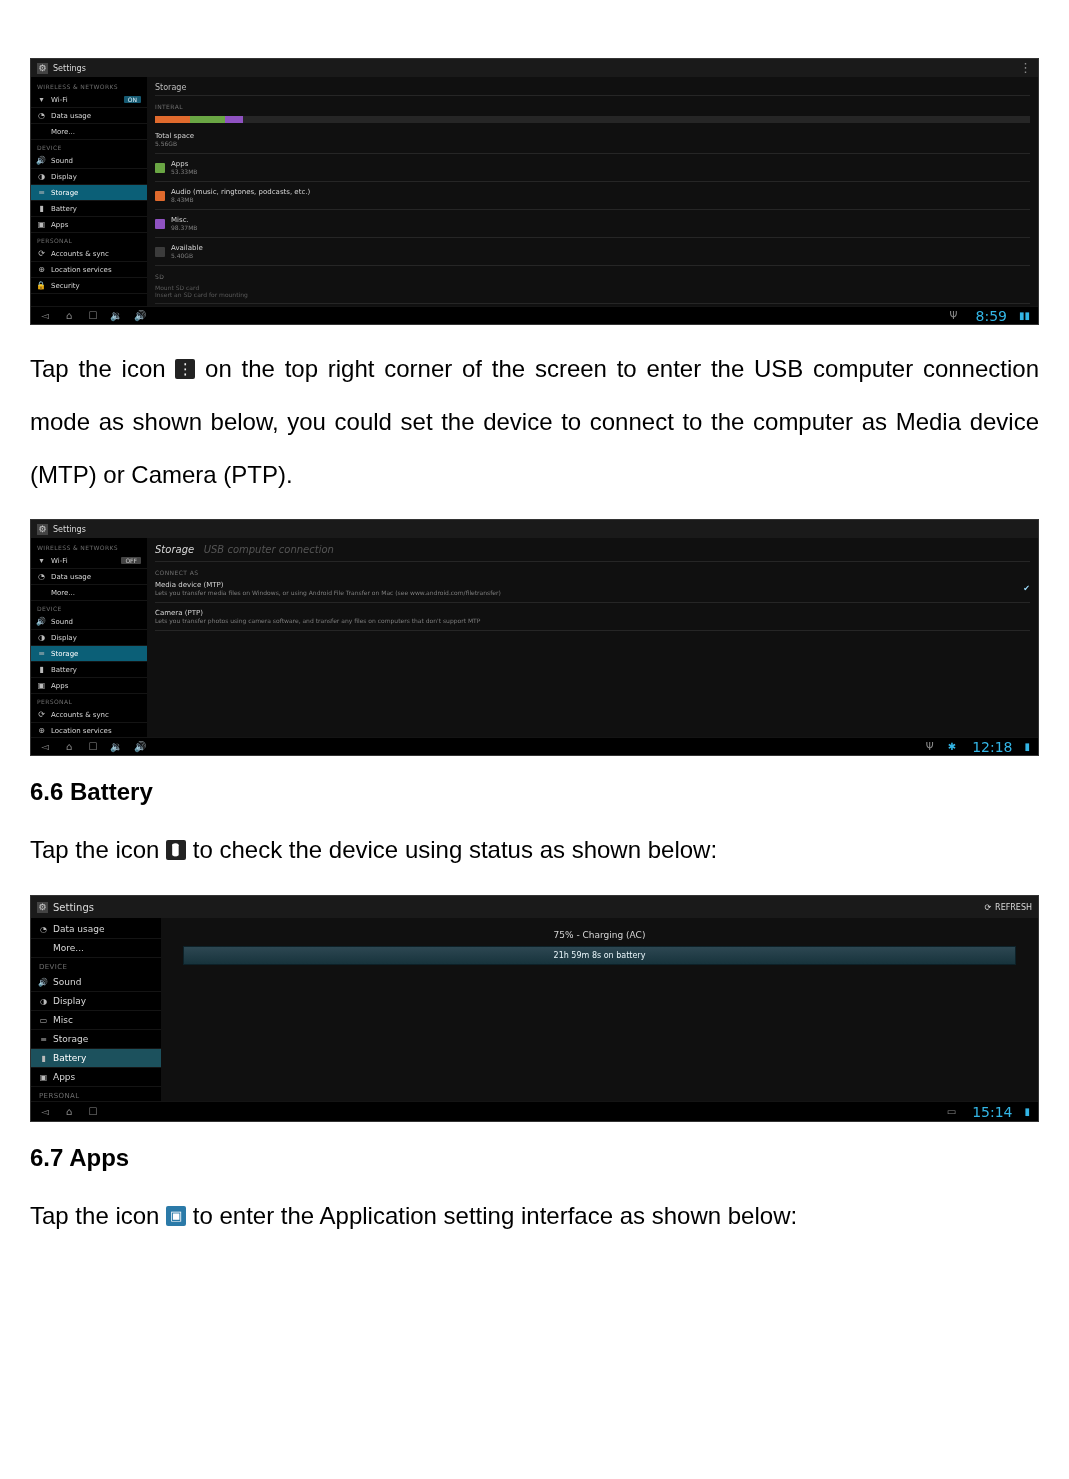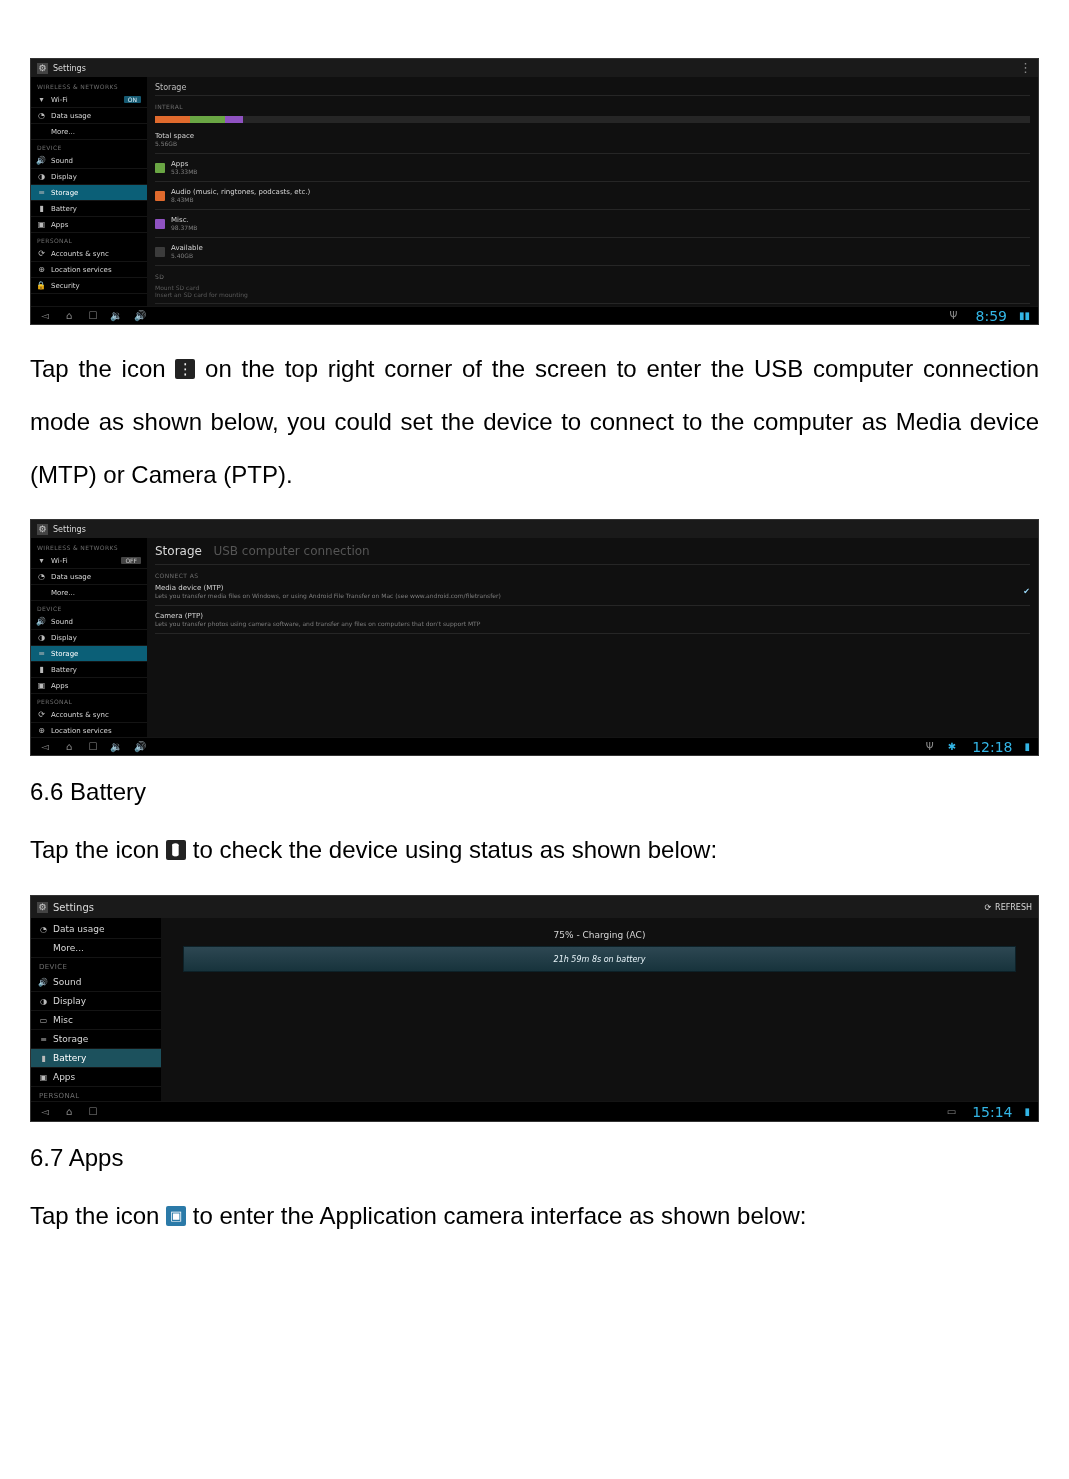--- a/index.html
+++ b/index.html
@@ -11,21 +11,21 @@
     padding: 50px 30px 30px 30px;
   }
   .body-text {
     font-size: 24px;
     line-height: 2.2;
     text-align: justify;
     margin: 18px 0;
   }
   .heading {
     font-size: 24px;
-    font-weight: normal;
+    font-weight: bold;
     margin: 22px 0 12px 0;
   }
   .inline-icon {
     display: inline-flex;
     align-items: center;
     justify-content: center;
     width: 20px;
     height: 20px;
     background: #222;
     color: #eee;
@@ -86,21 +86,21 @@
   .row.sel { background: #0b5f77; color: #fff; }
   .row.sel2 { background: #1c515d; color: #fff; }
   .pill {
     margin-left: auto; font-size: 6px; background: #165a72; color: #e7f7ff; padding: 0 4px; border-radius: 1px;
   }
   .pill.off { background: #444; color: #ccc; }
   .pane {
     flex: 1; background: #101010; padding: 4px 8px;
   }
   .pane-title { color: #bdbdbd; font-size: 8px; margin: 2px 0 3px 0; }
-  .crumb { color: #969696; font-size: 12px; margin: 2px 0 6px 0; }
+  .crumb { color: #969696; font-size: 10px; margin: 2px 0 6px 0; font-style: italic; }
   .sep { border-top: 1px solid #262626; margin: 3px 0; }
   .bar {
     height: 7px; width: 100%; background: #262626; position: relative; margin: 4px 0 6px 0;
   }
   .bar-fill { position: absolute; height: 100%; }
   .chip {
     display: flex; align-items: center; gap: 6px; padding: 3px 0;
   }
   .chip .sw { width: 10px; height: 10px; border-radius: 1px; }
   .chip .lbl { color: #d6d6d6; font-size: 7px; }
@@ -124,25 +124,25 @@
   .shot3 .side { width: 130px; }
   .shot3 .row { font-size: 9px; padding: 4px 8px; }
   .shot3 .cat { font-size: 7px; padding: 5px 8px 2px 8px; }
   .shot3 .ab { height: 22px; font-size: 10px; }
   .shot3 .nav { height: 20px; }
   .shot3 .body2col { height: calc(100% - 42px); }
   .refresh { margin-left: auto; display: flex; align-items: center; gap: 4px; color: #d8d8d8; font-size: 8px; }
   .status-line { color: #d5d5d5; font-size: 9px; text-align: center; margin: 8px 0 6px 0; }
   .timebar {
     margin: 2px 14px 0 14px;
-    height: 26px;
+    height: 19px;
     background: linear-gradient(#2d4752, #17333c);
     border: 1px solid #0d2128;
     color: #e9f5fa; font-size: 8px;
-    display: flex; align-items: center; justify-content: center; font-style: italic;
+    display: flex; align-items: center; justify-content: center;
   }
 </style>
 </head>
 <body>
 
 <div class="shot-wrap">
   <div class="android shot1">
     <div class="ab">
       <span class="ab-icon">⚙</span>
       <span>Settings</span>
@@ -446,14 +446,14 @@
       <span class="clock">15:14</span>
       <span style="color:#33b5e5">▮</span>
     </div>
   </div>
 </div>
 
 <h3 class="heading">6.7 Apps</h3>
 <p class="body-text" style="margin-bottom:4px">
   <span>Tap the icon </span>
   <span class="inline-icon apps-ic"></span>
-  <span> to enter the Application camera interface as shown below:</span>
+  <span> to enter the Application setting interface as shown below:</span>
 </p>
 
 </body></html>

